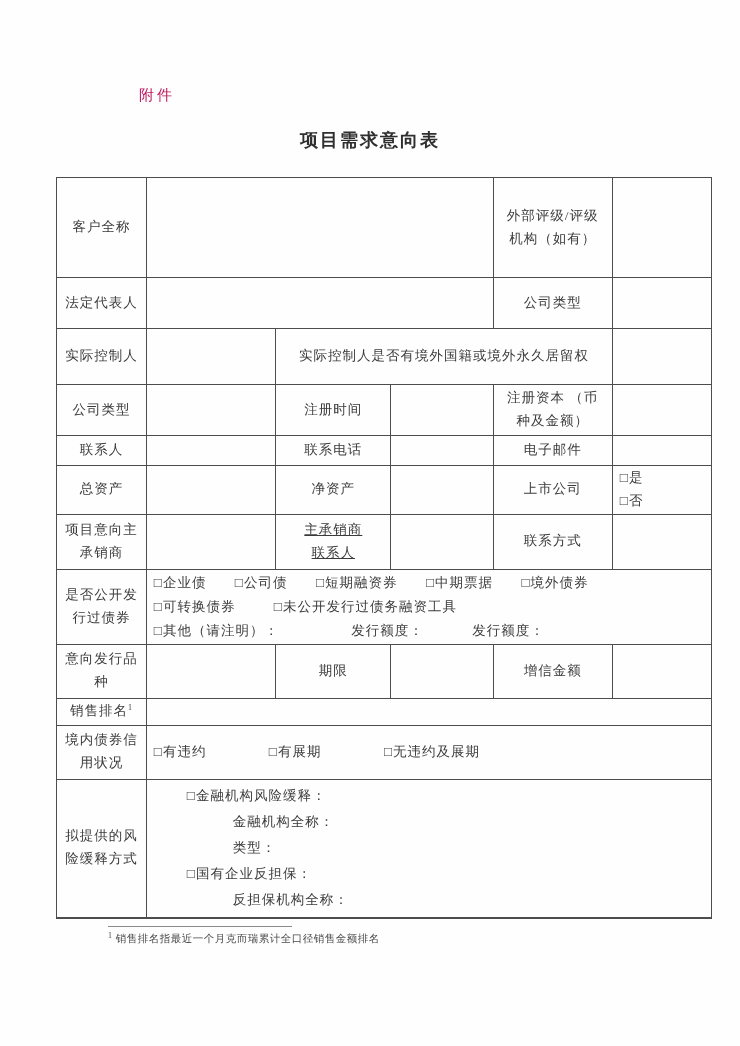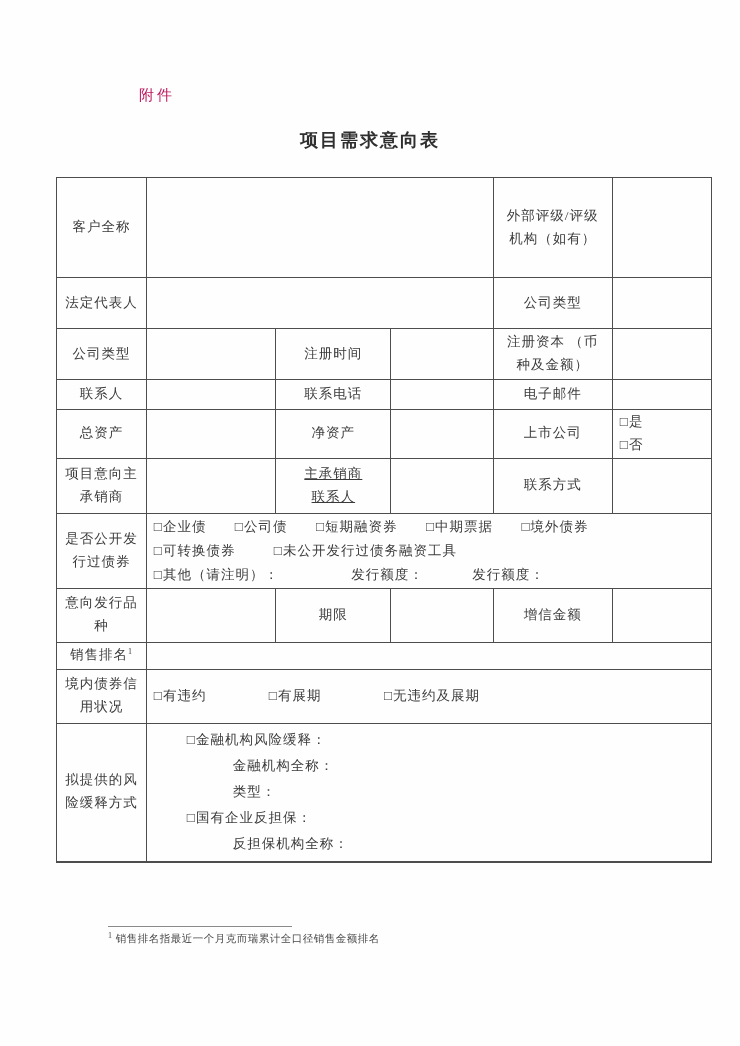--- a/index.html
+++ b/index.html
@@ -87,20 +87,26 @@
       <td></td>
     </tr>
 
     <tr class="r2">
       <td class="lbl">法定代表人</td>
       <td colspan="3"></td>
       <td class="lbl">公司类型</td>
       <td></td>
     </tr>
 
+    <tr class="r3">
+      <td class="lbl">实际控制人</td>
+      <td></td>
+      <td colspan="3" class="lbl">实际控制人是否有境外国籍或境外永久居留权</td>
+      <td></td>
+    </tr>
 
     <tr class="r4">
       <td class="lbl">公司类型</td>
       <td></td>
       <td class="lbl">注册时间</td>
       <td></td>
       <td class="lbl">注册资本 （币种及金额）</td>
       <td></td>
     </tr>
 

